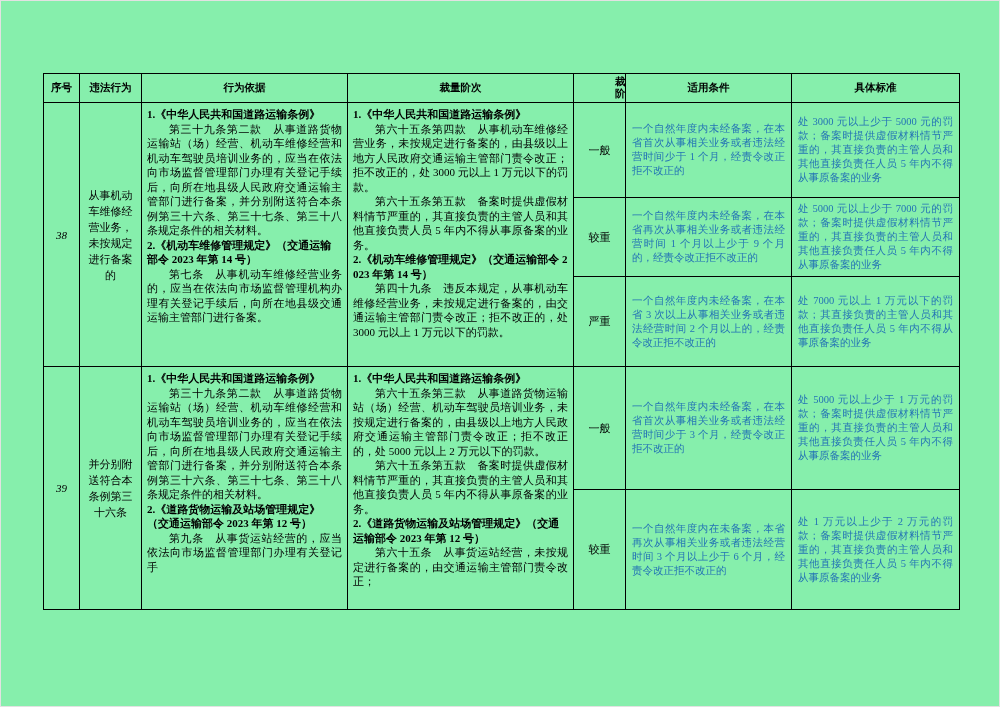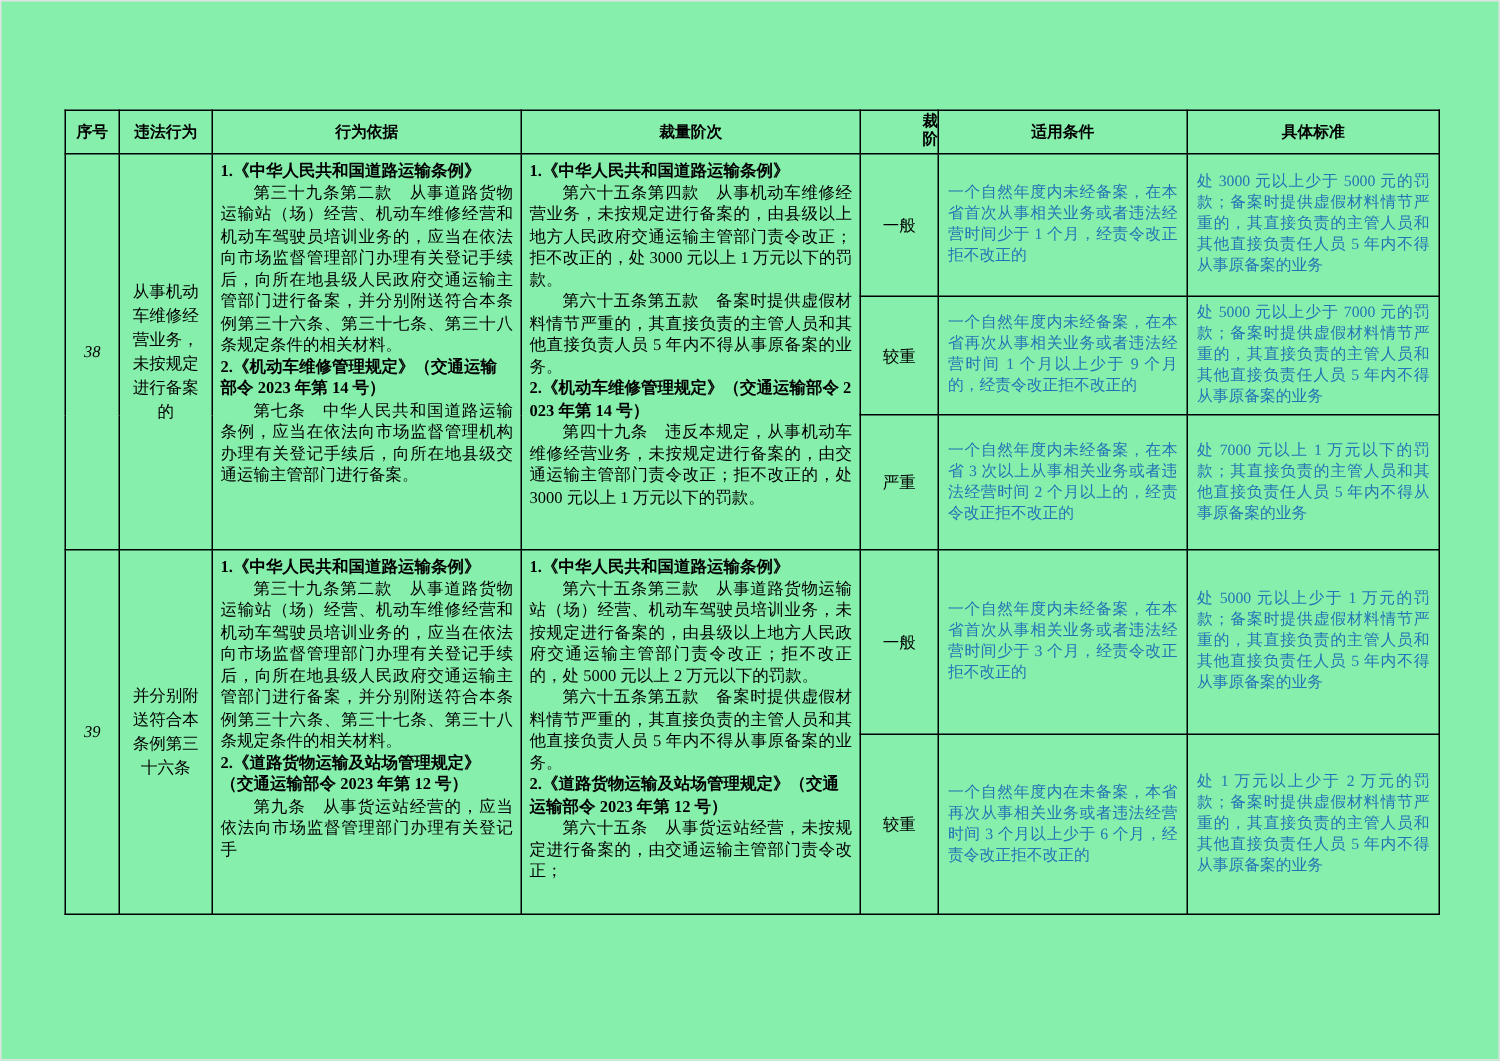--- a/index.html
+++ b/index.html
@@ -107,21 +107,21 @@
     </thead>
     <tbody>
 
       <tr class="h95">
         <td class="seq" rowspan="3">38</td>
         <td class="violation" rowspan="3">从事机动车维修经营业务，未按规定进行备案的</td>
         <td class="legal" rowspan="3">
           <p class="ph">1.《中华人民共和国道路运输条例》</p>
           <p class="pb">第三十九条第二款　从事道路货物运输站（场）经营、机动车维修经营和机动车驾驶员培训业务的，应当在依法向市场监督管理部门办理有关登记手续后，向所在地县级人民政府交通运输主管部门进行备案，并分别附送符合本条例第三十六条、第三十七条、第三十八条规定条件的相关材料。</p>
           <p class="ph">2.《机动车维修管理规定》（交通运输部令 2023 年第 14 号）</p>
-          <p class="pb">第七条　中华人民共和国道路运输条例，应当在依法向市场监督管理机构办理有关登记手续后，向所在地县级交通运输主管部门进行备案。</p>
+          <p class="pb">第七条　从事机动车维修经营业务的，应当在依法向市场监督管理机构办理有关登记手续后，向所在地县级交通运输主管部门进行备案。</p>
         </td>
         <td class="legal" rowspan="3">
           <p class="ph">1.《中华人民共和国道路运输条例》</p>
           <p class="pb">第六十五条第四款　从事机动车维修经营业务，未按规定进行备案的，由县级以上地方人民政府交通运输主管部门责令改正；拒不改正的，处 3000 元以上 1 万元以下的罚款。</p>
           <p class="pb">第六十五条第五款　备案时提供虚假材料情节严重的，其直接负责的主管人员和其他直接负责人员 5 年内不得从事原备案的业务。</p>
           <p class="ph">2.《机动车维修管理规定》（交通运输部令 2023 年第 14 号）</p>
           <p class="pb">第四十九条　违反本规定，从事机动车维修经营业务，未按规定进行备案的，由交通运输主管部门责令改正；拒不改正的，处 3000 元以上 1 万元以下的罚款。</p>
         </td>
         <td class="level">一般</td>
         <td class="cond">一个自然年度内未经备案，在本省首次从事相关业务或者违法经营时间少于 1 个月，经责令改正拒不改正的</td>

